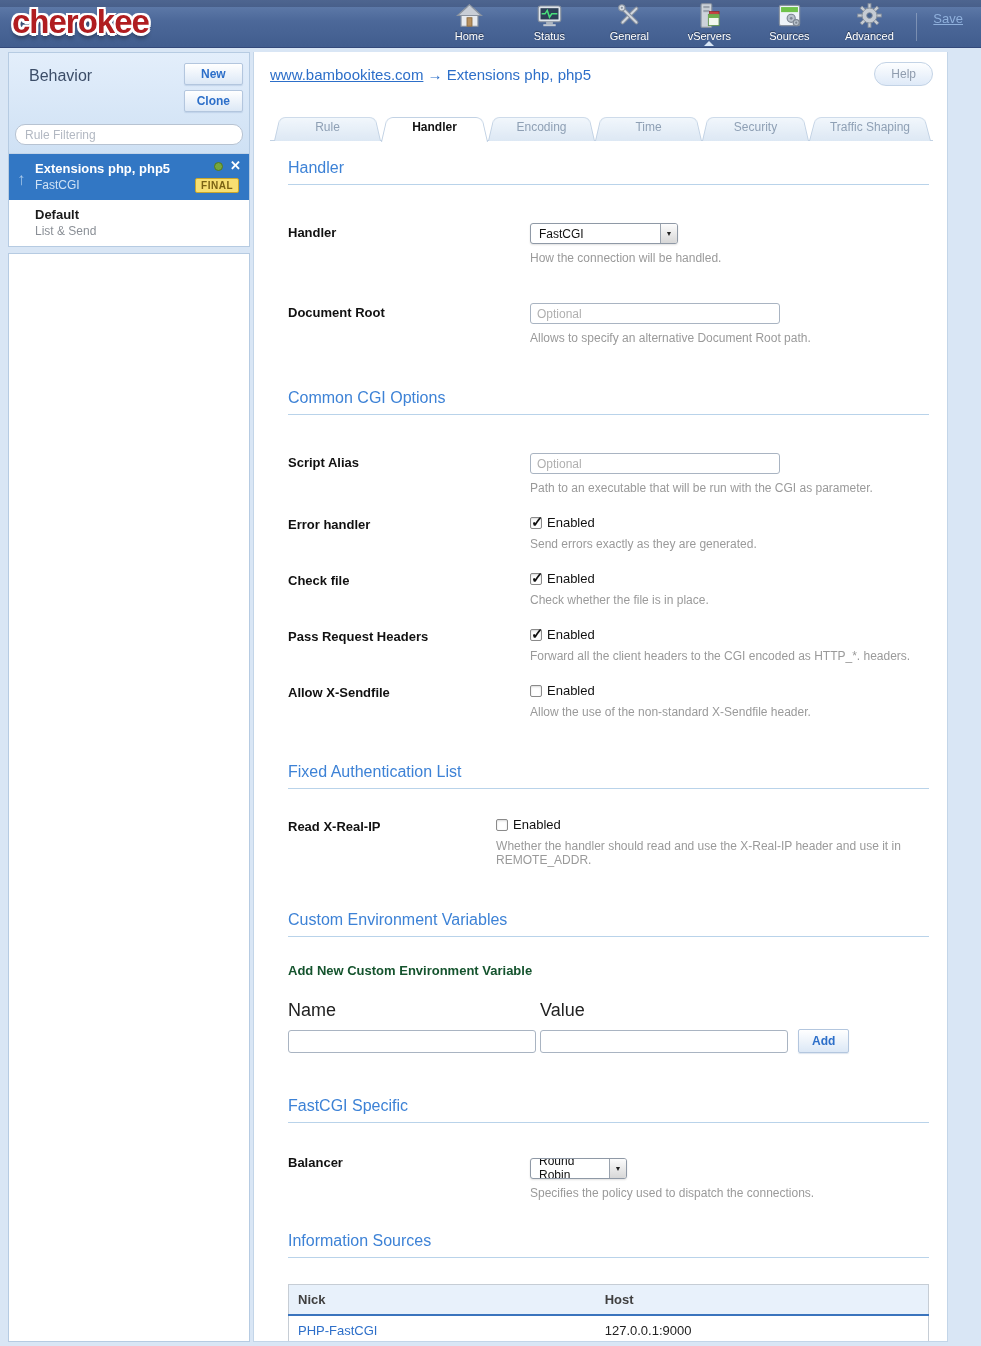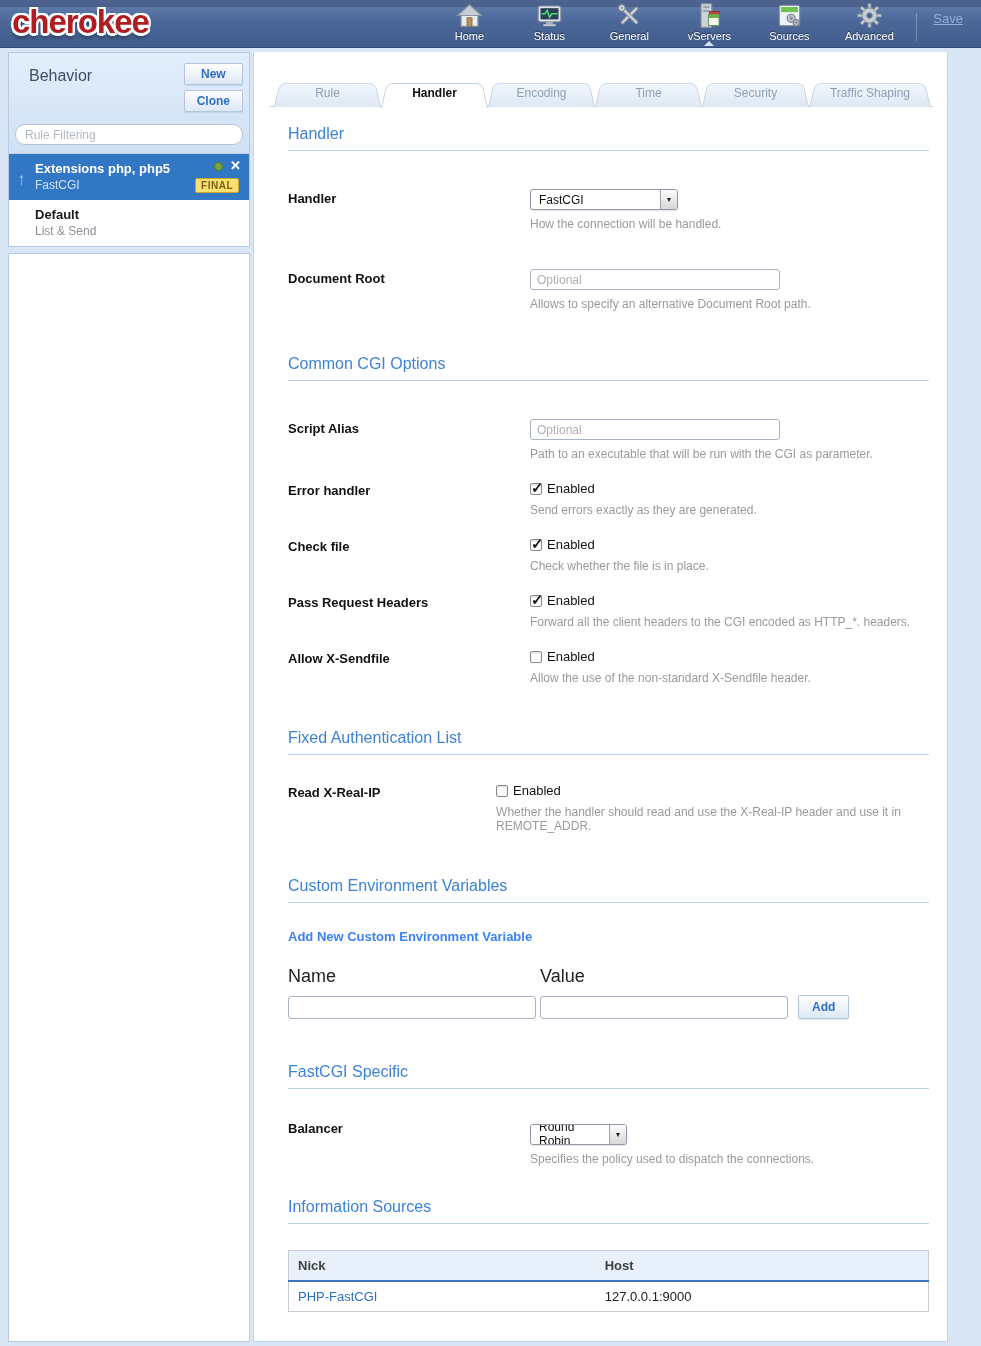--- a/index.html
+++ b/index.html
@@ -105,21 +105,21 @@
   .main { flex:1; background:#fff; border:1px solid #c3d5e8; border-top:none; padding:10px 14px 0 16px; overflow:hidden; }
   .crumb-row { display:flex; align-items:flex-start; }
   .crumb { font-size:15px; color:#2d6fc9; padding-top:4px; }
   .crumb a { color:#2d6fc9; text-decoration:underline; cursor:pointer; }
   .help-btn {
     margin-left:auto; background:linear-gradient(#fdfeff,#dfeaf8);
     border:1px solid #c3d3e6; border-radius:12px;
     color:#8f9cae; font-size:12px; padding:4px 16px; cursor:pointer;
   }
   
-  .tabstrip { display:flex; margin-top:18px; border-bottom:1px solid #c2d2e4; padding-left:4px; height:27px; }
+  .tabstrip { display:flex; margin-top:28px; border-bottom:1px solid #c2d2e4; padding-left:4px; height:27px; }
   .tab { position:relative; width:107px; height:27px; text-align:center; cursor:pointer; }
   .tab.wide { width:122px; }
   .tab::before {
     content:""; position:absolute; inset:0; z-index:0;
     background:linear-gradient(#f2f7fc, #dde8f4);
     border:1px solid #c2d2e4; border-bottom:none;
     border-radius:7px 7px 0 0;
     transform:perspective(16px) rotateX(4deg);
     transform-origin:bottom;
   }
@@ -166,21 +166,21 @@
     display:inline-block; width:12px; height:12px; background:#fff;
     border:1px solid #8a8a8a; border-radius:2px; position:relative; top:2px;
     box-shadow:inset 0 1px 2px rgba(0,0,0,.15); cursor:pointer;
   }
   .cbox.checked::after {
     content:"✓"; position:absolute; left:0; top:-5px;
     font-size:15px; font-weight:bold; color:#111;
   }
   .cb-label { font-size:13px; margin-left:5px; color:#111; }
 
-  .sub-label { font-weight:bold; font-size:13px; color:#3b82f6; margin-top:26px; }
+  .sub-label { font-weight:bold; font-size:13px; color:#14532d; margin-top:26px; }
   .env-grid { display:flex; margin-top:22px; gap:4px; align-items:flex-end; }
   .env-col { display:flex; flex-direction:column; gap:9px; }
   .env-col .flabel { font-weight:normal; font-size:18px; }
   .env-col .text-input { width:248px; height:23px; }
   .add-btn { margin-left:6px; padding:4px 13px; }
 
   table.src { border-collapse:collapse; width:100%; margin-top:26px; border:1px solid #c6cdd5; }
   table.src th {
     background:#e8f1fb; text-align:left; font-size:13px; color:#404040;
     padding:7px 9px; border-bottom:2px solid #3a74bd;
@@ -295,20 +295,28 @@
           <div class="rule-name">Default</div>
           <div class="rule-sub">List &amp; Send</div>
         </div>
       </div>
     </div>
     <div class="side-spacer"></div>
     <div class="side-box side-empty"></div>
   </div>
 
   <div class="main">
+    <div class="crumb-row">
+      <div class="crumb">
+        <a>www.bambookites.com</a>
+        <span>→</span>
+        <span>Extensions php, php5</span>
+      </div>
+      <div class="help-btn">Help</div>
+    </div>
 
     <div class="tabstrip">
       <div class="tab"><span>Rule</span></div>
       <div class="tab active"><span>Handler</span></div>
       <div class="tab"><span>Encoding</span></div>
       <div class="tab"><span>Time</span></div>
       <div class="tab"><span>Security</span></div>
       <div class="tab wide"><span>Traffic Shaping</span></div>
     </div>
 

